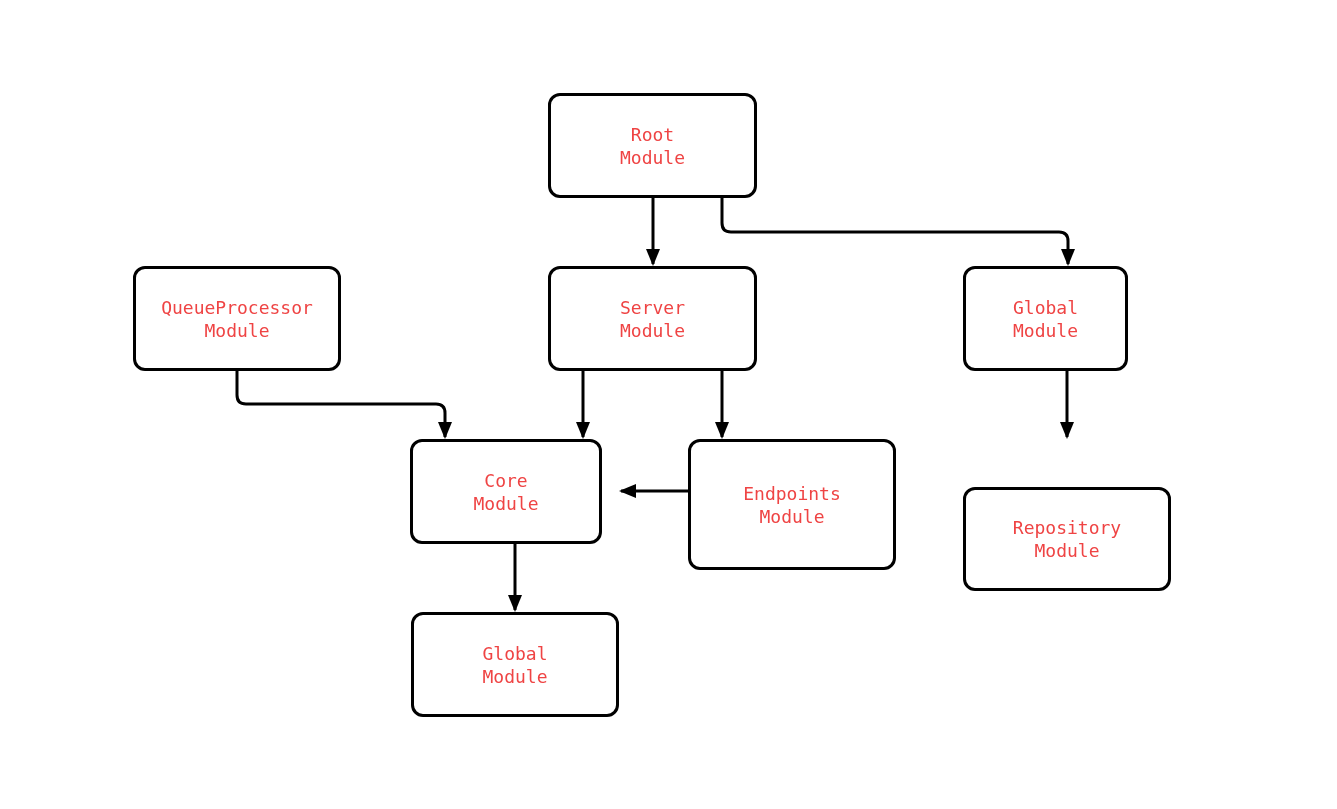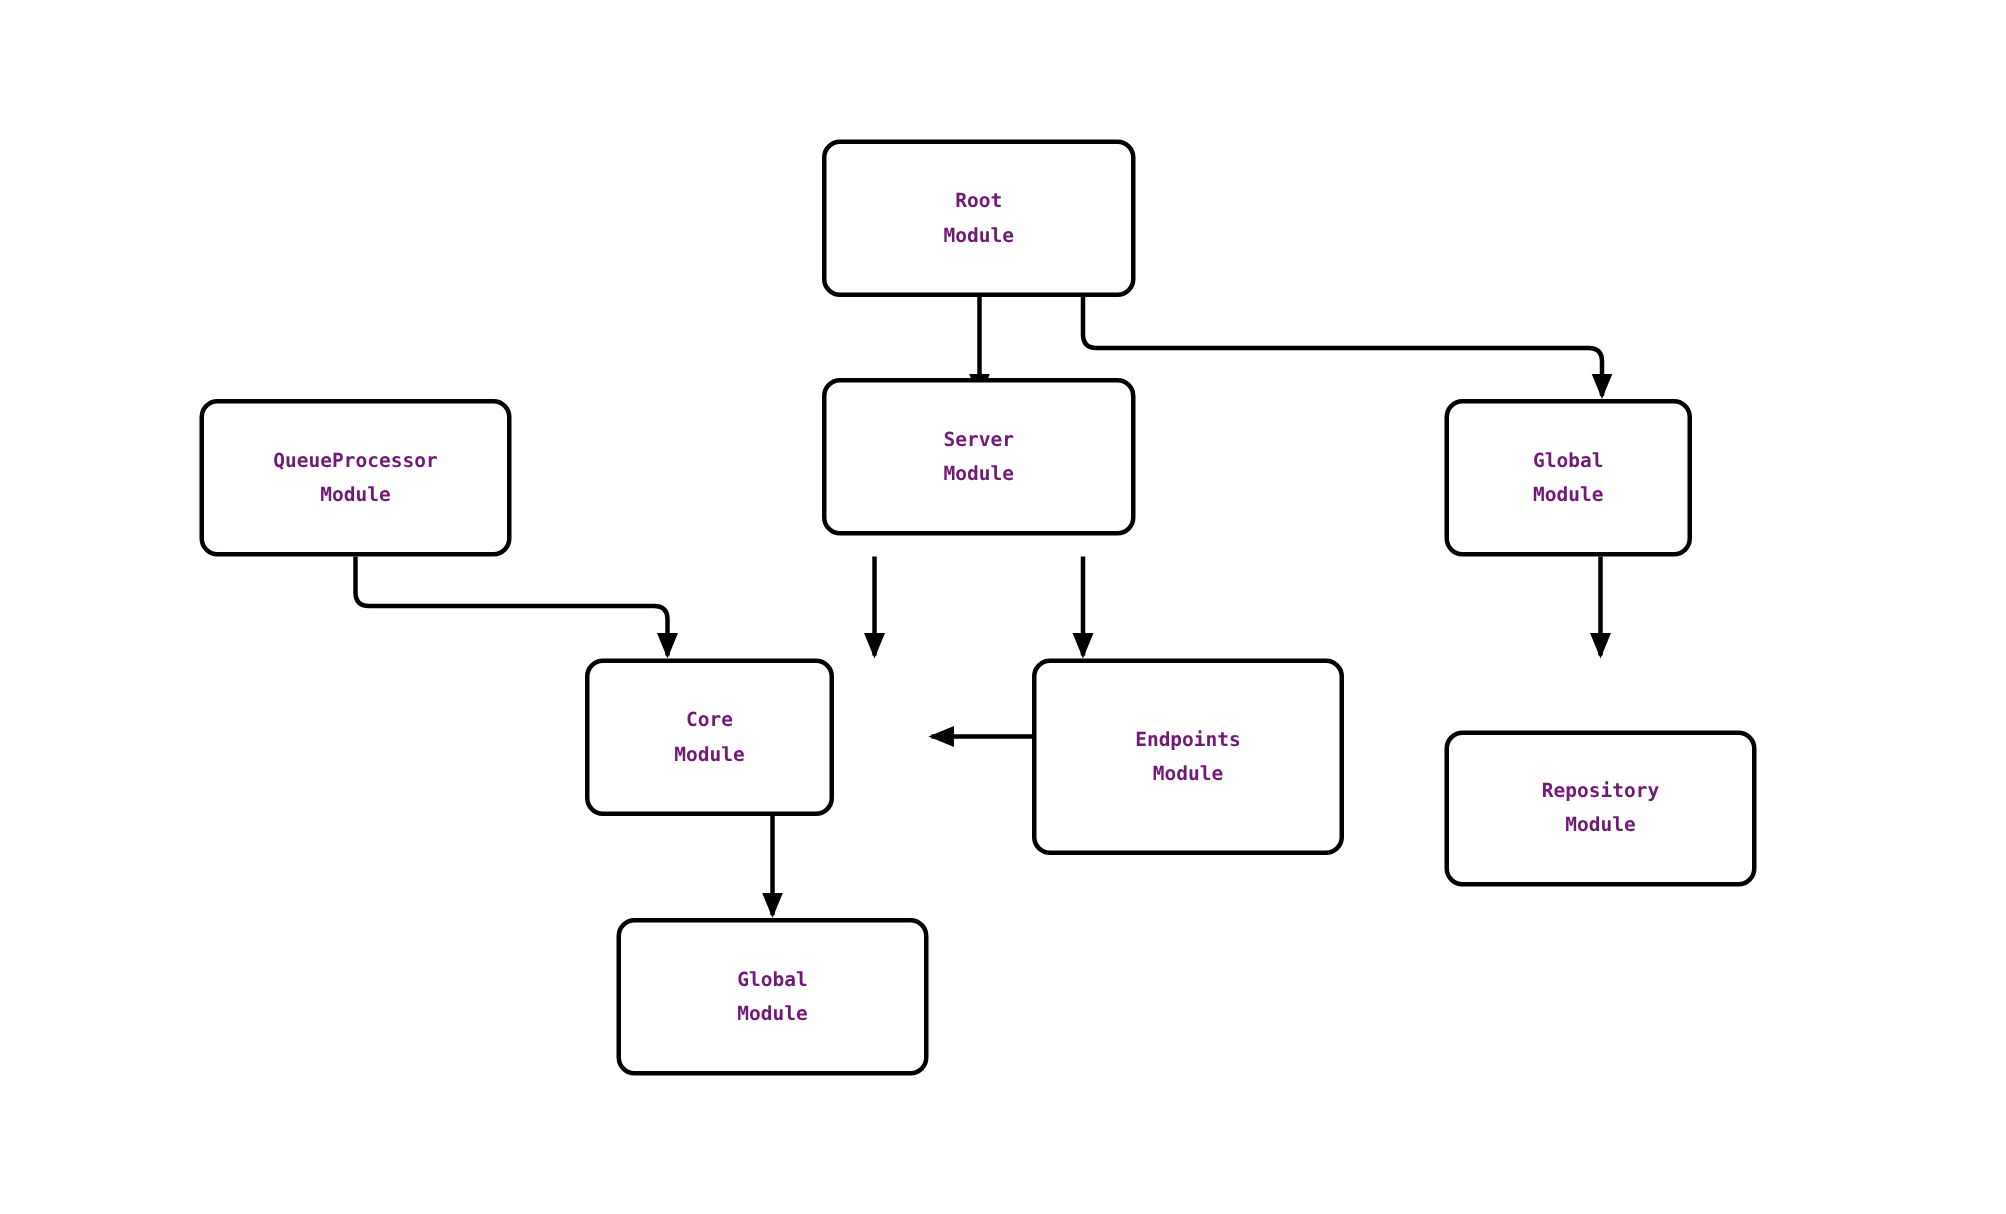--- a/index.html
+++ b/index.html
@@ -27,24 +27,24 @@
     box-sizing: border-box;
     border: 3px solid #000000;
     border-radius: 12px;
     background: #ffffff;
     display: flex;
     align-items: center;
     justify-content: center;
     text-align: center;
   }
   .node .label {
-    font-size: 13px;
+    font-size: 18px;
     line-height: 23px;
-    font-weight: bold;
-    color: #701a75;
+    font-weight: normal;
+    color: #ef4444;
     white-space: pre-line;
   }
   .edge {
     fill: none;
     stroke: #000000;
     stroke-width: 3;
     stroke-linecap: butt;
   }
 </style>
 </head>
@@ -67,29 +67,29 @@
       <path d="M 515 543 L 515 610" class="edge" marker-end="url(#arrowhead)"></path>
     </svg>
 <div class="node" style="left: 548px; top: 93px; width: 209px; height: 105px;">
       <span class="label">Root
 Module</span>
     </div>
     <div class="node" style="left: 133px; top: 266px; width: 208px; height: 105px;">
       <span class="label">QueueProcessor
 Module</span>
     </div>
-    <div class="node" style="left: 548px; top: 252px; width: 209px; height: 105px;">
+    <div class="node" style="left: 548px; top: 266px; width: 209px; height: 105px;">
       <span class="label">Server
 Module</span>
     </div>
     <div class="node" style="left: 963px; top: 266px; width: 165px; height: 105px;">
       <span class="label">Global
 Module</span>
     </div>
-    <div class="node" style="left: 390px; top: 439px; width: 166px; height: 105px;">
+    <div class="node" style="left: 410px; top: 439px; width: 192px; height: 105px;">
       <span class="label">Core
 Module</span>
     </div>
     <div class="node" style="left: 688px; top: 439px; width: 208px; height: 131px;">
       <span class="label">Endpoints
 Module</span>
     </div>
     <div class="node" style="left: 963px; top: 439px; width: 208px; height: 104px; margin-top: 48px;">
       <span class="label">Repository
 Module</span>

